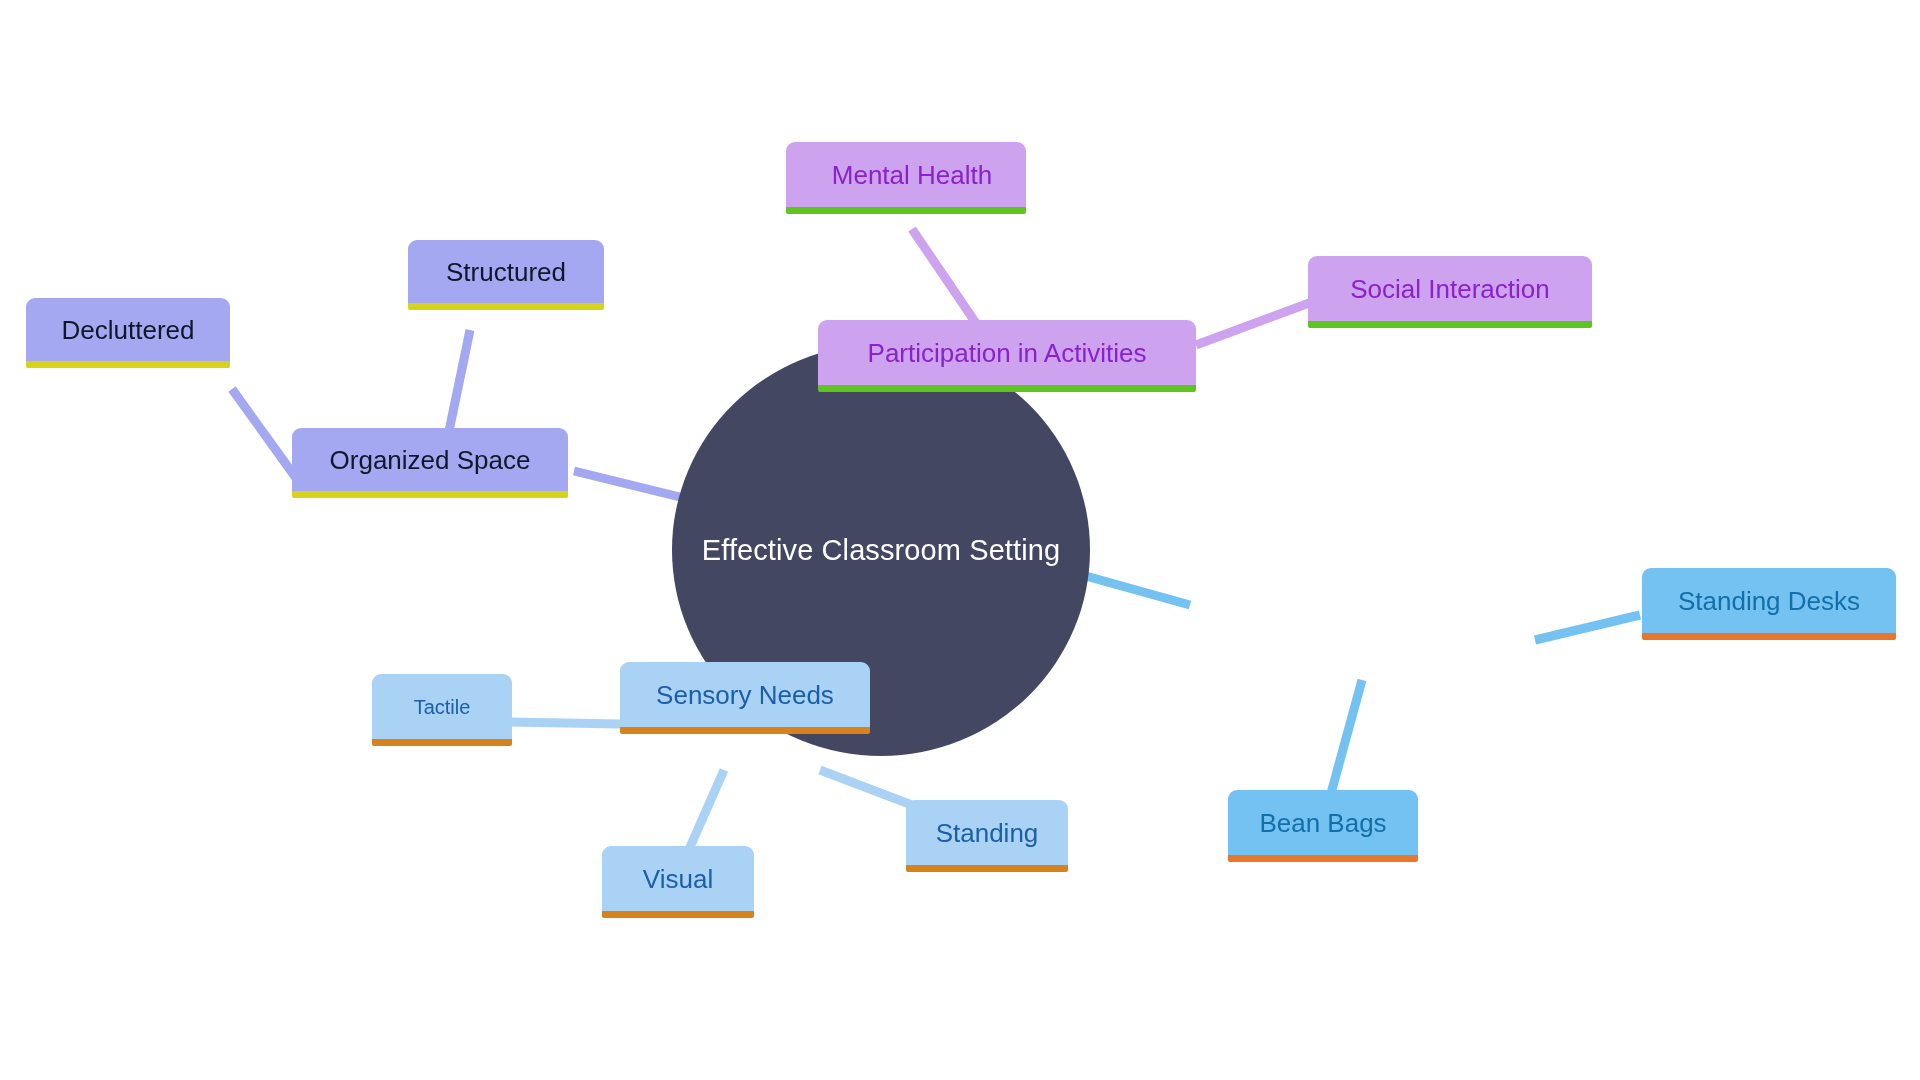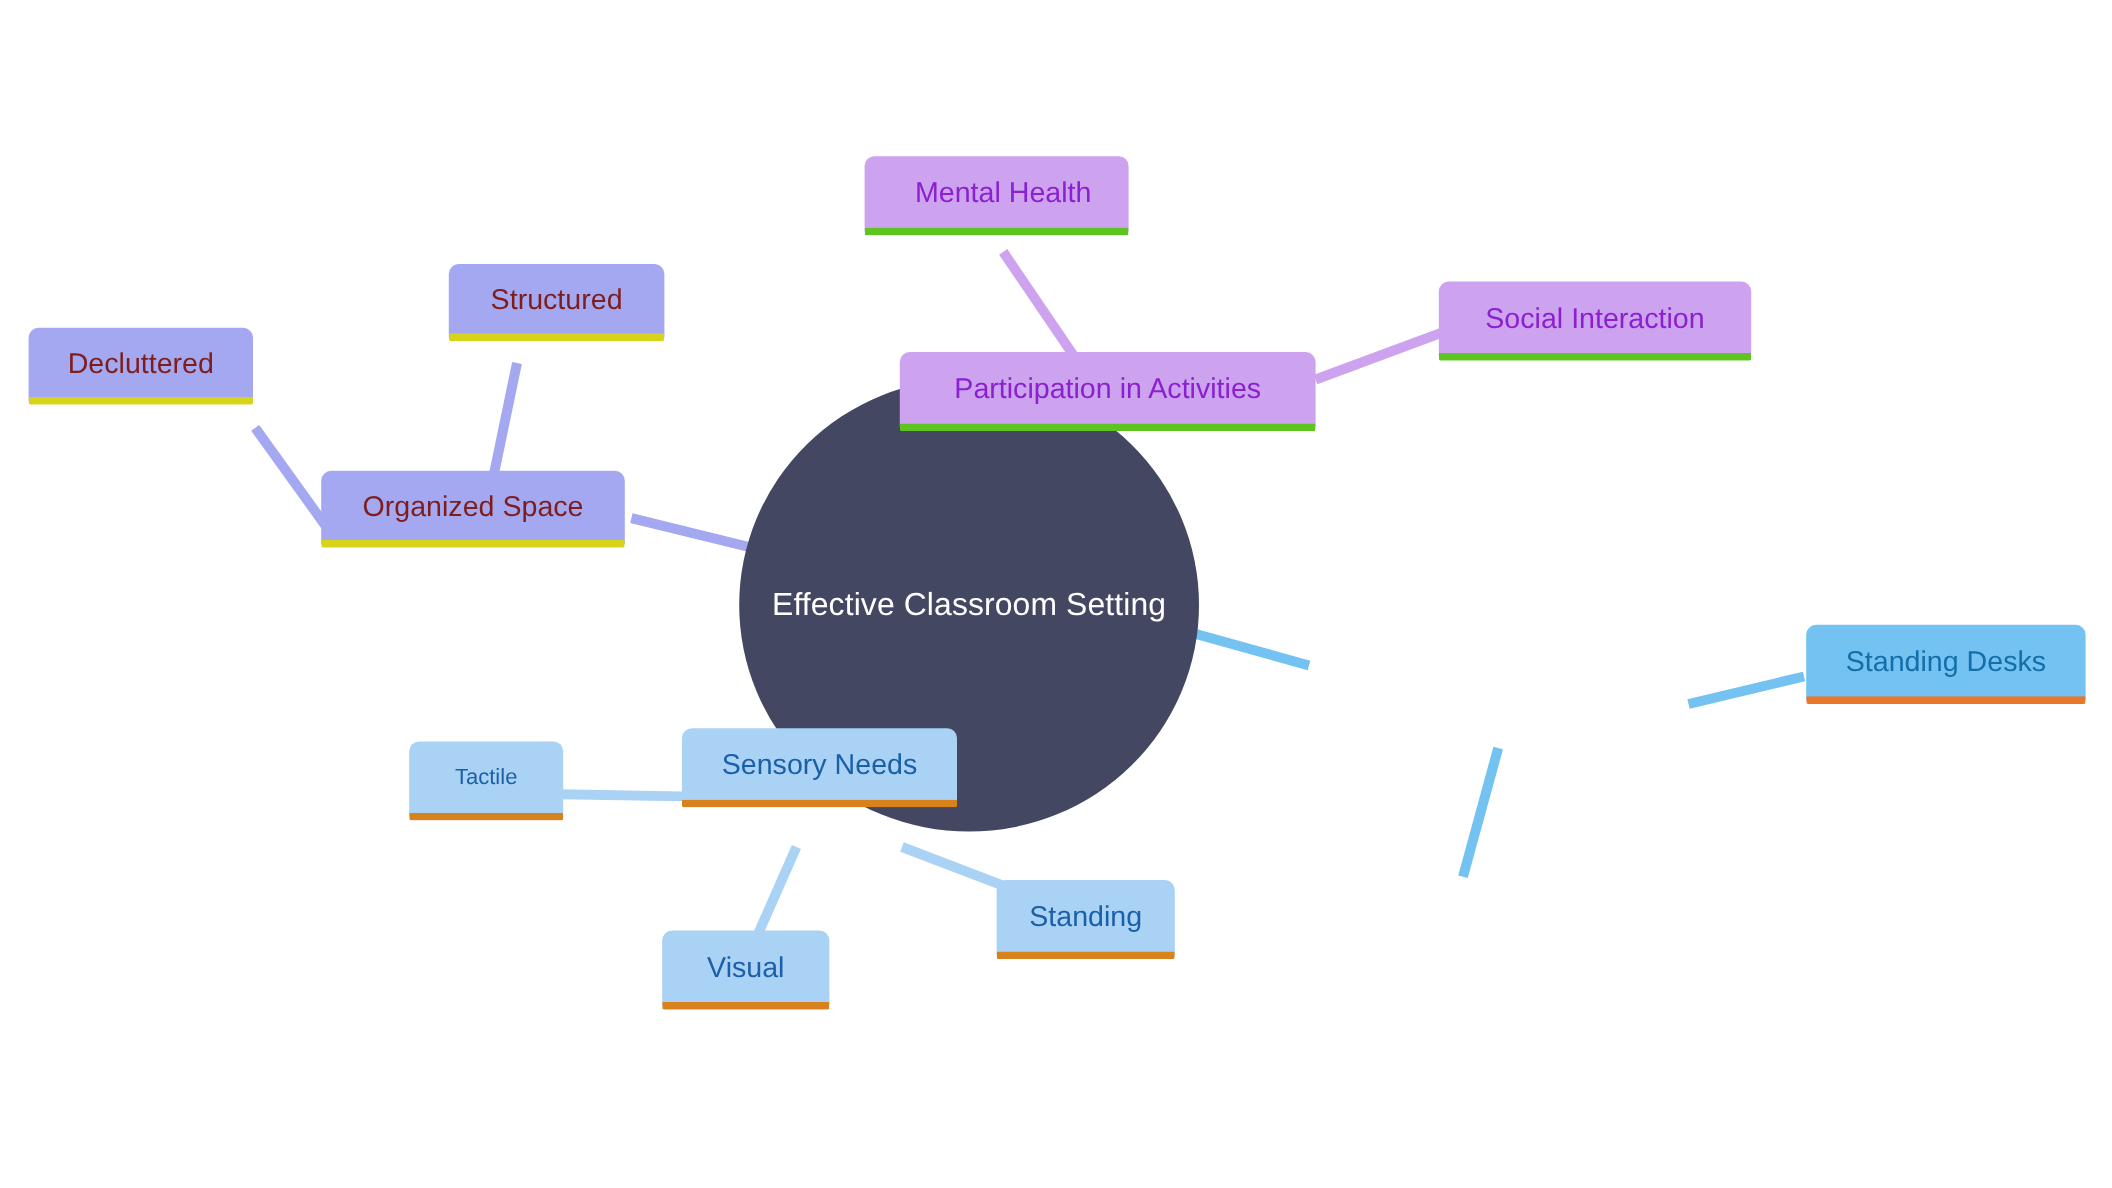--- a/index.html
+++ b/index.html
@@ -56,21 +56,21 @@
   }
   
   .box {
     border-bottom-style: solid;
     border-bottom-width: 7px;
     border-top-left-radius: 9px;
     border-top-right-radius: 9px;
     border-bottom-left-radius: 2px;
     border-bottom-right-radius: 2px;
   }
-  .fam-purple   { background: #a3a8f0; border-bottom-color: #d6d319; color: #7f1d1d; }
+  .fam-purple   { background: #a3a8f0; border-bottom-color: #d6d319; color: #0f172a; }
   .fam-orchid   { background: #cda2ef; border-bottom-color: #5ec41f; color: #8a20cf; }
   .fam-blue     { background: #73c2f2; border-bottom-color: #e8762b; color: #126fa8; }
   .fam-lightblue{ background: #a9d2f5; border-bottom-color: #d7821d; color: #1b5fa8; }
 </style>
 </head>
 <body>
 
 <div id="canvas">
 
   <svg id="edge-layer" viewBox="0 0 1920 1080" width="1920" height="1080" xmlns="http://www.w3.org/2000/svg">
@@ -119,20 +119,23 @@
 
   <div class="node box fam-orchid" style="left:1308px; top:256px; width:284px; height:72px; font-size:26px;">
     <span class="node-label">Social Interaction</span>
   </div>
 
 
   <div class="node box fam-blue" style="left:1642px; top:568px; width:254px; height:72px; font-size:26px;">
     <span class="node-label">Standing Desks</span>
   </div>
 
+  <div class="node box fam-blue" style="left:1228px; top:790px; width:190px; height:72px; font-size:26px;">
+    <span class="node-label">Bean Bags</span>
+  </div>
 
   <div class="node box fam-lightblue" style="left:620px; top:662px; width:250px; height:72px; font-size:26px;">
     <span class="node-label">Sensory Needs</span>
   </div>
 
   <div class="node box fam-lightblue" style="left:372px; top:674px; width:140px; height:72px; font-size:20px;">
     <span class="node-label">Tactile</span>
   </div>
 
   <div class="node box fam-lightblue" style="left:602px; top:846px; width:152px; height:72px; font-size:26px;">

